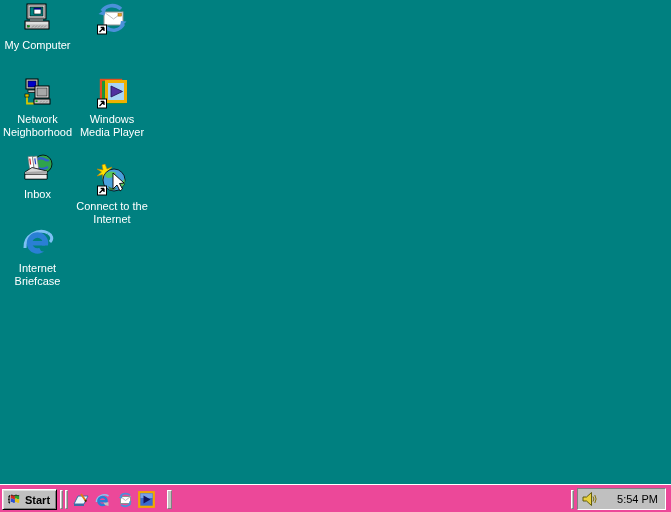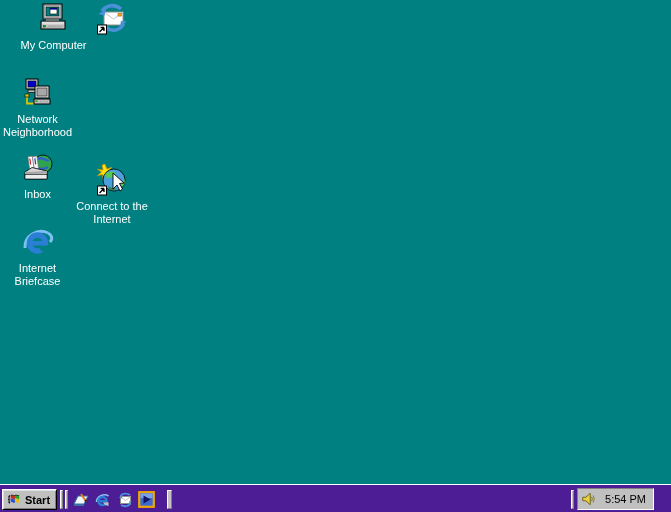--- a/index.html
+++ b/index.html
@@ -10,47 +10,47 @@
   }
   
   .cell{position:absolute;width:75px;text-align:center;cursor:default;}
   .cell.col2{width:80px;}
   .ico{display:block;width:32px;height:32px;margin:0 auto;}
   .lbl{margin-top:4px;color:#ffffff;font-size:11px;line-height:13px;}
   .lbl span{display:block;white-space:nowrap;}
   
   .taskbar{
     position:absolute;left:0;top:484px;width:671px;height:28px;
-    background:#4c1d95;border-top:1px solid #ffffff;box-sizing:border-box;
+    background:#ec4899;border-top:1px solid #ffffff;box-sizing:border-box;
   }
   .startbtn{
     position:absolute;left:2px;top:4px;width:55px;height:21px;
     background:#c0c0c0;border:1px solid;border-color:#ffffff #000000 #000000 #ffffff;
     box-shadow:inset 1px 1px 0 #dfdfdf, inset -1px -1px 0 #808080;
     display:flex;align-items:center;gap:3px;padding:0 2px 0 3px;box-sizing:border-box;
   }
   .startbtn .stxt{font-size:11px;font-weight:bold;color:#000;}
   .handle{
     position:absolute;background:#c0c0c0;border:1px solid;
     border-color:#ffffff #808080 #808080 #ffffff;box-sizing:border-box;
   }
   .qlbtn{position:absolute;top:6px;width:18px;height:17px;display:flex;align-items:center;justify-content:center;}
   .tray{
-    position:absolute;left:577px;top:3px;width:77px;height:22px;box-sizing:border-box;
+    position:absolute;left:577px;top:3px;width:89px;height:22px;box-sizing:border-box;
     background:#c0c0c0;border:1px solid;border-color:#808080 #ffffff #ffffff #808080;
     display:flex;align-items:center;justify-content:space-between;padding:0 7px 0 3px;gap:10px;
   }
   .clock{font-size:11px;color:#000000;white-space:nowrap;}
 </style>
 </head>
 <body>
 
 <div class="screen">
 
-  <div class="cell" style="left:16px;top:3px">
+  <div class="cell" style="left:0;top:3px">
     <svg class="ico" viewBox="0 0 32 32">
       <rect x="5" y="1" width="19" height="15" fill="#c0c0c0" stroke="#000"></rect>
       <rect x="6.5" y="2.5" width="16" height="12" fill="#dfdfdf" stroke="#808080" stroke-width="0.6"></rect>
       <rect x="8" y="4" width="13" height="9" fill="#008080" stroke="#000" stroke-width="0.6"></rect>
       <rect x="12" y="5" width="7" height="6" fill="#ffffff" stroke="#000" stroke-width="0.6"></rect>
       <rect x="12" y="5" width="7" height="1.6" fill="#000080"></rect>
       <rect x="3" y="18" width="24" height="8" fill="#c0c0c0" stroke="#000"></rect>
       <rect x="4" y="19" width="22" height="2.4" fill="#dfdfdf"></rect>
       <rect x="5.5" y="22.5" width="2" height="1.6" fill="#00a800" stroke="#004000" stroke-width="0.4"></rect>
       <path d="M10 24.5 l2 -2 M13 24.5 l2 -2 M16 24.5 l2 -2 M19 24.5 l2 -2 M22 24.5 l2 -2" stroke="#808080" stroke-width="0.9" fill="none"></path>
@@ -125,20 +125,35 @@
       <rect x="22" y="10.5" width="3.5" height="2.6" fill="#e8a020" stroke="#a06000" stroke-width="0.5"></rect>
       <path d="M25 6 C19 0.5 10 2 6 8" stroke="#4a90d9" stroke-width="3.6" fill="none"></path>
       <polygon points="2.5,11 10,5.5 8.5,12.5" fill="#4a90d9"></polygon>
       <path d="M9 24 C16 29.5 24 27.5 27.5 21" stroke="#4a90d9" stroke-width="3.6" fill="none"></path>
       <polygon points="30.5,18.5 23.5,25.5 25,18" fill="#4a90d9"></polygon>
       <rect x="1.5" y="22" width="9" height="9" fill="#ffffff" stroke="#000000"></rect>
       <path d="M3.5 29 L8 24.5 M8 24.5 h-3.4 M8 24.5 v3.4" stroke="#000" stroke-width="1.3" fill="none"></path>
     </svg>
   </div>
 
+  <div class="cell col2" style="left:72px;top:77px">
+    <svg class="ico" viewBox="0 0 32 32">
+      <rect x="5" y="3" width="20" height="20" fill="none" stroke="#e05020" stroke-width="2.4"></rect>
+      <rect x="7.5" y="5.5" width="20" height="20" fill="none" stroke="#20a020" stroke-width="2.4"></rect>
+      <rect x="10" y="8" width="18" height="16" fill="none" stroke="#2040d0" stroke-width="2.4"></rect>
+      <rect x="10.5" y="4.5" width="19" height="20" fill="#a8d4f4" stroke="#f0b000" stroke-width="3"></rect>
+      <polygon points="15,9 26.5,14.5 15,20" fill="#5030a0" stroke="#201050" stroke-width="0.8"></polygon>
+      <rect x="1.5" y="22" width="9" height="9" fill="#ffffff" stroke="#000000"></rect>
+      <path d="M3.5 29 L8 24.5 M8 24.5 h-3.4 M8 24.5 v3.4" stroke="#000" stroke-width="1.3" fill="none"></path>
+    </svg>
+    <div class="lbl">
+      <span>Windows</span>
+      <span>Media Player</span>
+    </div>
+  </div>
 
   <div class="cell col2" style="left:72px;top:164px">
     <svg class="ico" viewBox="0 0 32 32">
       <polygon points="9,0 11,5 16,3 12.5,7.5 18,9 12,10.5 14,15 9.5,11.5 7,16 6.5,10.5 1,12 5.5,8 1,5 7,6 6,1" fill="#ffe000" stroke="#c08000" stroke-width="0.6"></polygon>
       <circle cx="18" cy="16" r="11" fill="#49a0dc" stroke="#000" stroke-width="0.8"></circle>
       <path d="M10 9 q6 -3 10 0 q-2 5 -8 5 q-4 -1 -2 -5" fill="#58c858"></path>
       <path d="M24 19 q4 -2 4 -5 q2 6 -2 9 z" fill="#58c858"></path>
       <path d="M12 22 q4 3 9 2 q-3 3 -7 2 z" fill="#3a7a3a"></path>
       <polygon points="17,9 17,25 21,21 24,27 26.5,25 23.5,19.5 28,19" fill="#ffffff" stroke="#000" stroke-width="0.9"></polygon>
       <rect x="1.5" y="22" width="9" height="9" fill="#ffffff" stroke="#000000"></rect>

